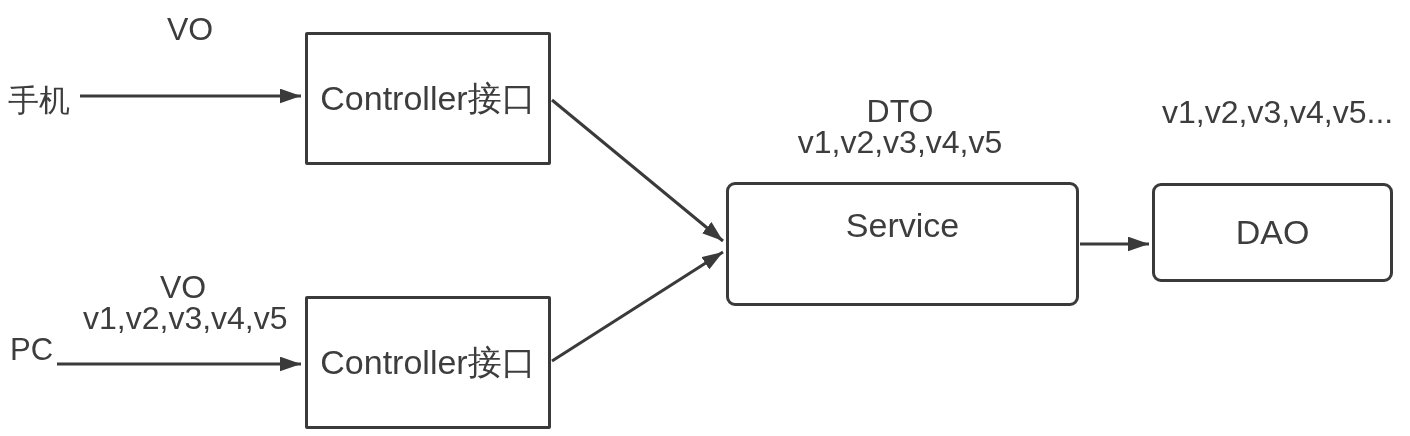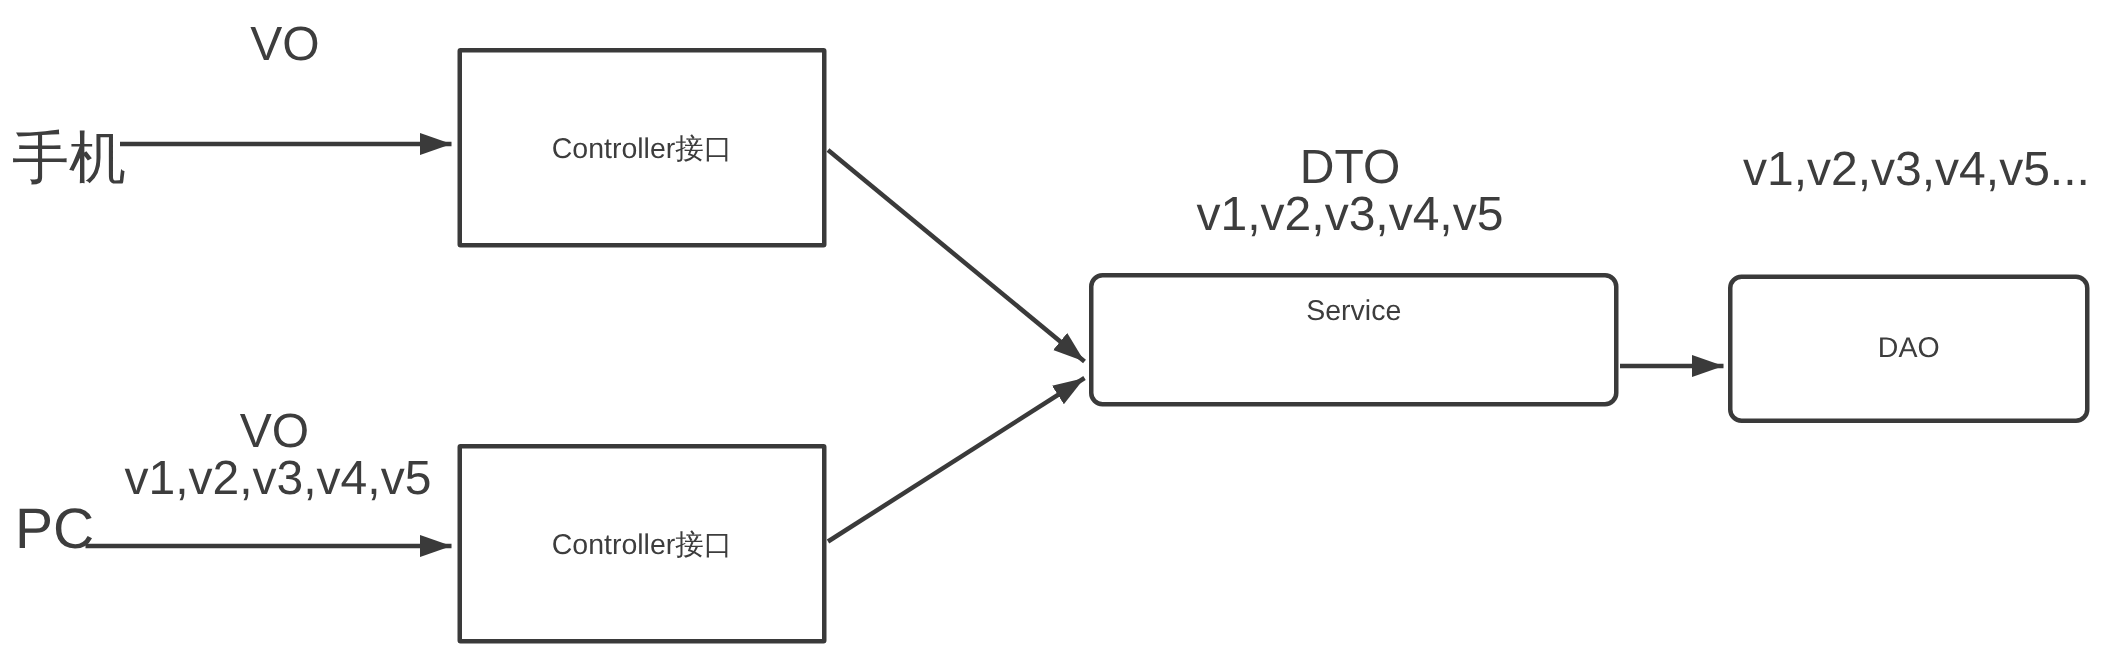--- a/index.html
+++ b/index.html
@@ -11,31 +11,31 @@
   }
   .stage { position: absolute; left: 0; top: 0; width: 1410px; height: 436px; }
 
   svg.connectors { position: absolute; left: 0; top: 0; }
   svg.connectors line { stroke: #3a3a3a; stroke-width: 3; marker-end: url(#arrowhead); }
 
   .node {
     position: absolute; box-sizing: border-box;
     background: #ffffff; border: 3px solid #3a3a3a;
     display: flex; align-items: center; justify-content: center;
-    color: #3d3d3d; font-size: 19px; white-space: nowrap;
+    color: #3d3d3d; font-size: 34px; white-space: nowrap;
   }
   .square  { border-radius: 2px; }
   .rounded { border-radius: 9px; }
 
   #controller-top    { left: 305px; top: 32px;  width: 246px; height: 133px; }
   #controller-bottom { left: 305px; top: 296px; width: 246px; height: 133px; }
-  #service           { left: 726px; top: 182px; width: 353px; height: 89px; padding-bottom: 37px; }
+  #service           { left: 726px; top: 182px; width: 353px; height: 124px; padding-bottom: 37px; }
   #dao               { left: 1152px; top: 183px; width: 241px; height: 99px; }
 
-  .endpoint { position: absolute; color: #3d3d3d; font-size: 38px; white-space: nowrap; }
+  .endpoint { position: absolute; color: #3d3d3d; font-size: 31px; white-space: nowrap; }
   #mobile-label { left: 8px;  top: 80px; }
   #pc-label     { left: 10px; top: 332px; }
 
   .edge-label { position: absolute; color: #3d3d3d; font-size: 32px; text-align: center; line-height: 31px; }
   #label-mobile-vo { left: 90px;   top: 14px;  width: 200px; }
   #label-pc-vo     { left: 83px;   top: 272px; width: 200px; }
   #label-dto       { left: 790px;  top: 96px;  width: 220px; }
   #label-po        { left: 1162px; top: 97px;  width: 220px; }
 </style>
 </head>

